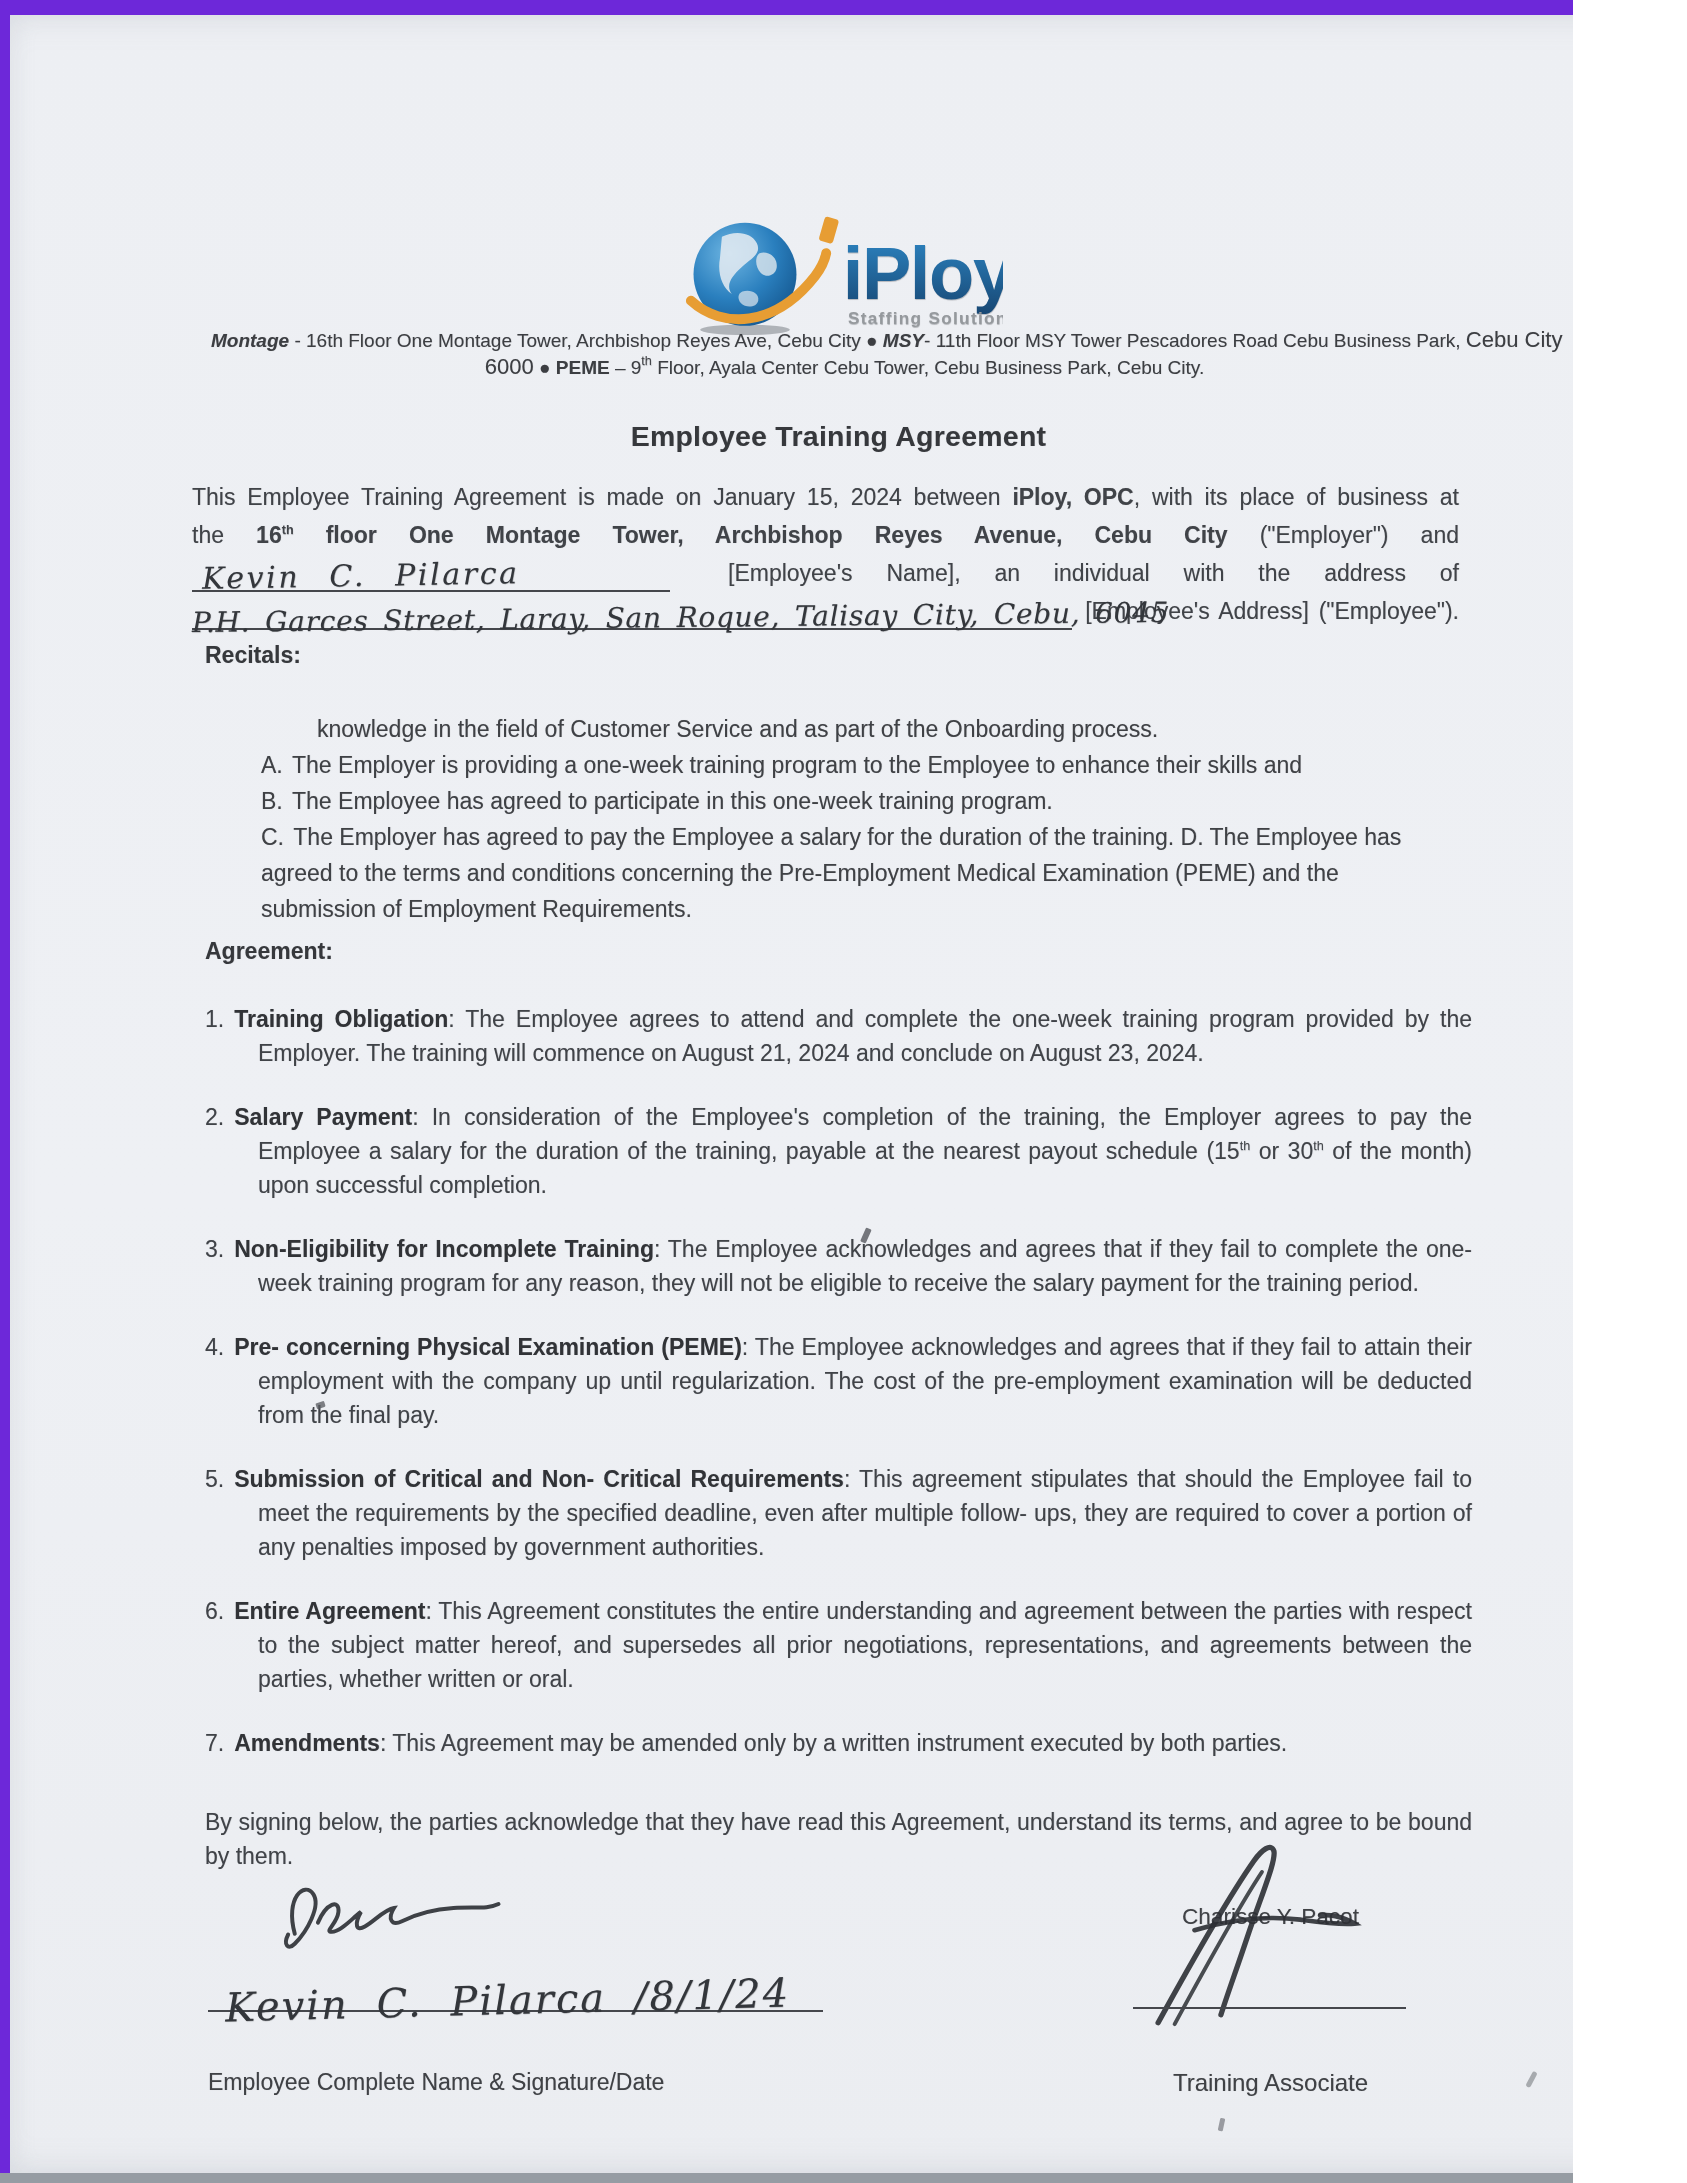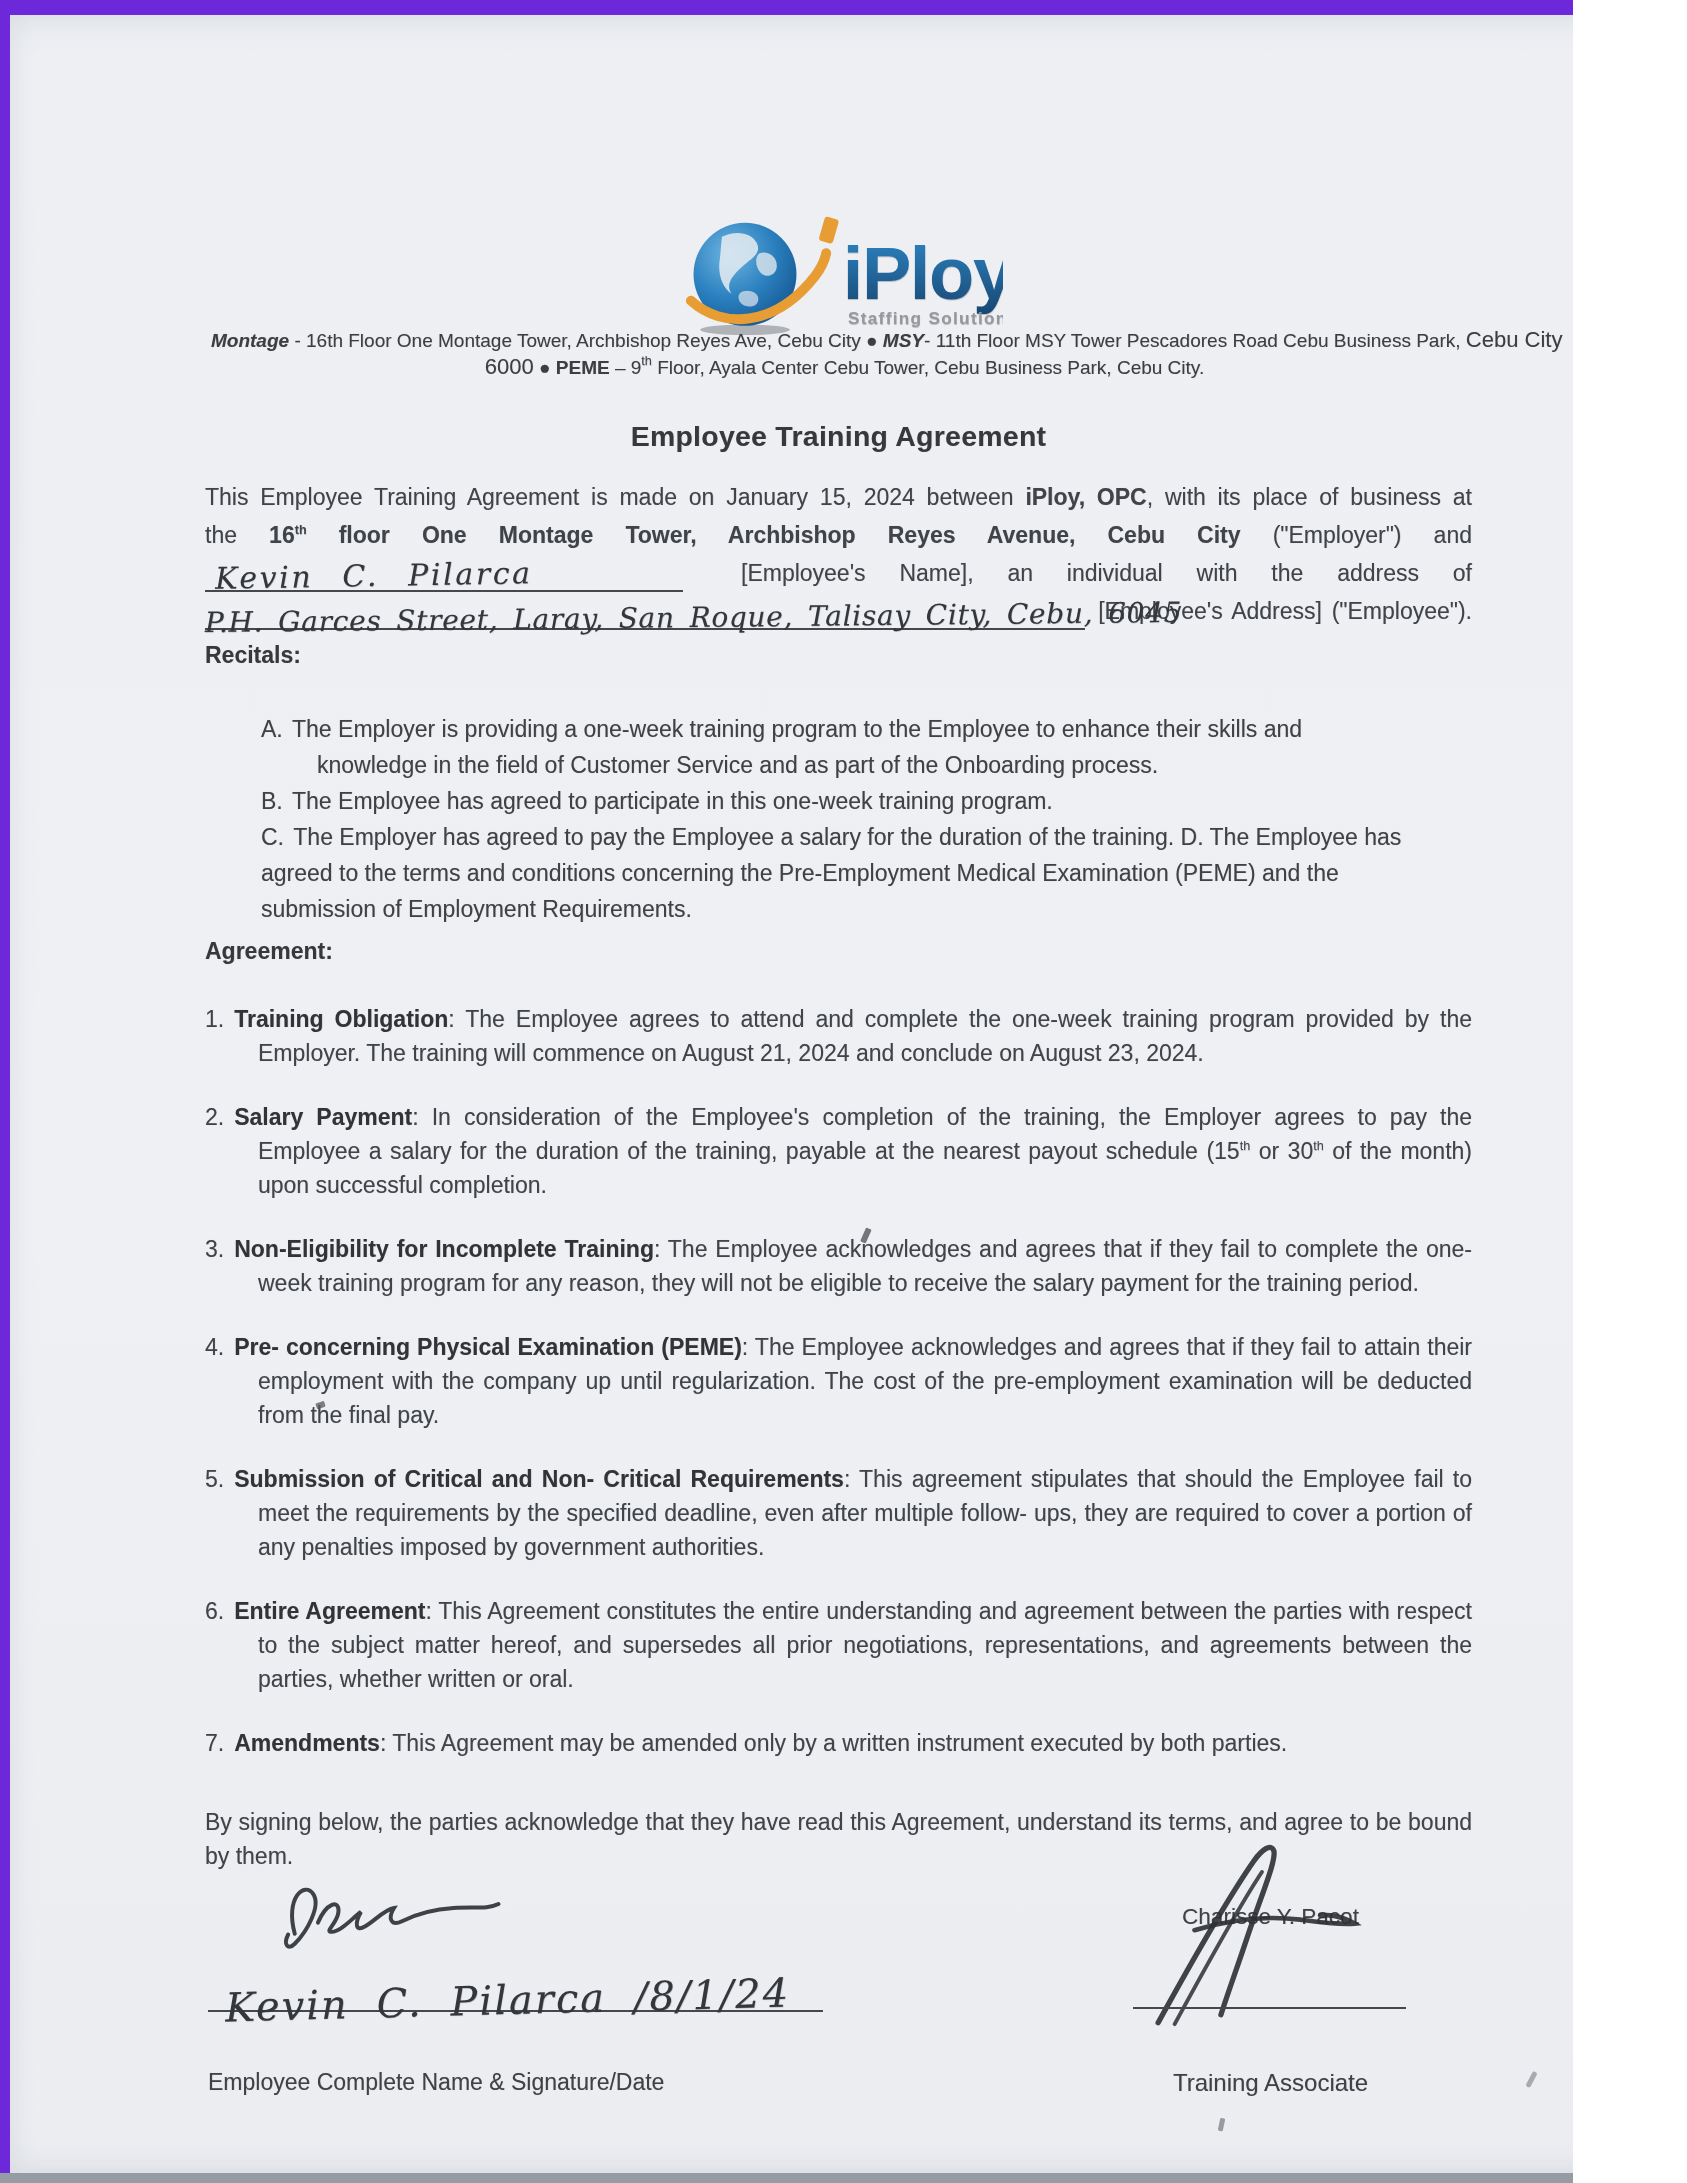--- a/index.html
+++ b/index.html
@@ -20,21 +20,21 @@
   .hdr .bi{font-weight:bold;font-style:italic;}
   .hdr .b{font-weight:bold;}
   .hdr .alt{font-size:22px;}
   .hdr-line{white-space:nowrap;}
   sup.s{font-size:12.6px;vertical-align:8.6px;line-height:0;}
 
   .doc-title{position:absolute;left:195px;top:405px;width:1267px;text-align:center;
              font-size:28.4px;font-weight:bold;color:#36383c;letter-spacing:0.3px;}
 
   
-  .intro{position:absolute;left:195px;top:463px;width:1267px;font-size:23px;}
+  .intro{position:absolute;left:182px;top:463px;width:1267px;font-size:23px;}
   .iline{height:38px;line-height:38px;text-align:justify;text-align-last:justify;}
   .iflex{display:flex;height:38px;line-height:38px;}
   .blank{position:relative;border-bottom:2px solid #45474c;}
   .blank-name{width:478px;}
   .blank-addr{width:880px;}
   .rest{flex:1;text-align:justify;text-align-last:justify;}
   .rest-name{padding-left:58px;}
   .rest-addr{padding-left:13.2px;}
   .b{font-weight:bold;}
 
@@ -136,22 +136,22 @@
       <div class="iflex">
         <span class="blank blank-addr">
             <span class="hand hand-addr">P.H. Garces Street, Laray, San Roque, Talisay City, Cebu, 6045</span>
           </span>
         <span class="rest rest-addr">[Employee's Address] ("Employee").</span>
       </div>
     </div>
 
     <div class="recitals-h">Recitals:</div>
     <div class="recitals">
+      <div class="rline r-extra">knowledge in the field of Customer Service and as part of the Onboarding process.</div>
       <div class="rline"><span class="rmark">A.</span><span>The Employer is providing a one-week training program to the Employee to enhance their skills and</span></div>
-      <div class="rline r-extra">knowledge in the field of Customer Service and as part of the Onboarding process.</div>
       <div class="rline"><span class="rmark">B.</span><span>The Employee has agreed to participate in this one-week training program.</span></div>
       <div class="rline"><span class="rmark">C.</span><span>The Employer has agreed to pay the Employee a salary for the duration of the training. D. The Employee has</span></div>
       <div class="rline">agreed to the terms and conditions concerning the Pre-Employment Medical Examination (PEME) and the</div>
       <div class="rline">submission of Employment Requirements.</div>
     </div>
 
     <div class="agreement-h">Agreement:</div>
     <div class="items">
       <div class="item"><span class="num">1.</span><b>Training Obligation</b><span>: The Employee agrees to attend and complete the one-week training program provided by the Employer. The training will commence on August 21, 2024 and conclude on August 23, 2024.</span></div>
       <div class="item"><span class="num">2.</span><b>Salary Payment</b><span>: In consideration of the Employee's completion of the training, the Employer agrees to pay the Employee a salary for the duration of the training, payable at the nearest payout schedule (15</span><sup class="s">th</sup><span> or 30</span><sup class="s">th</sup><span> of the month) upon successful completion.</span></div>

